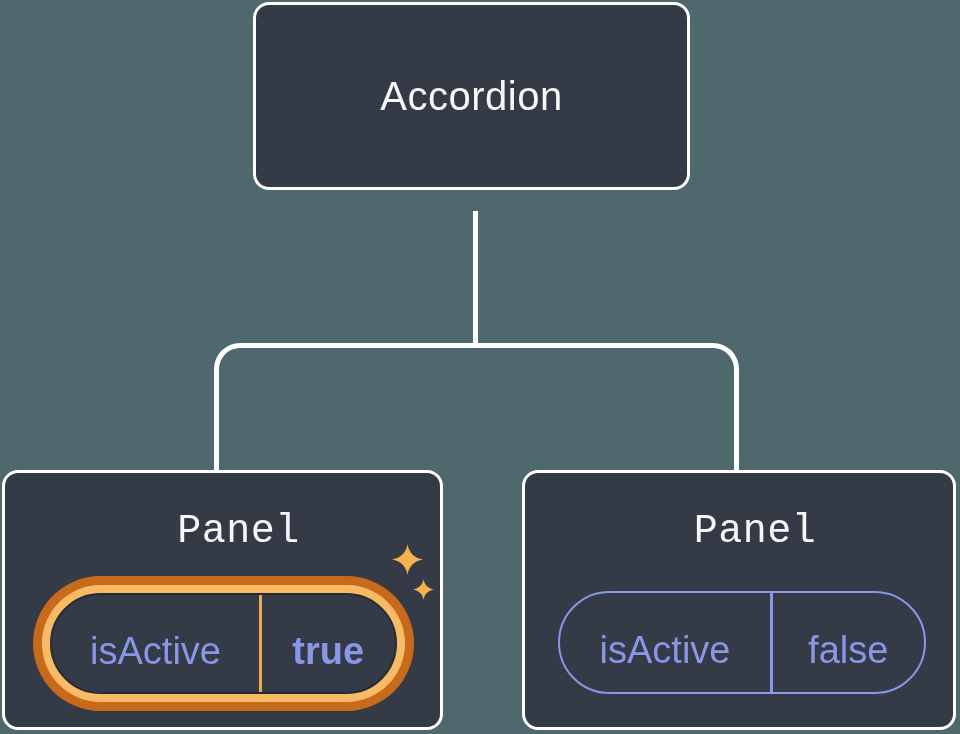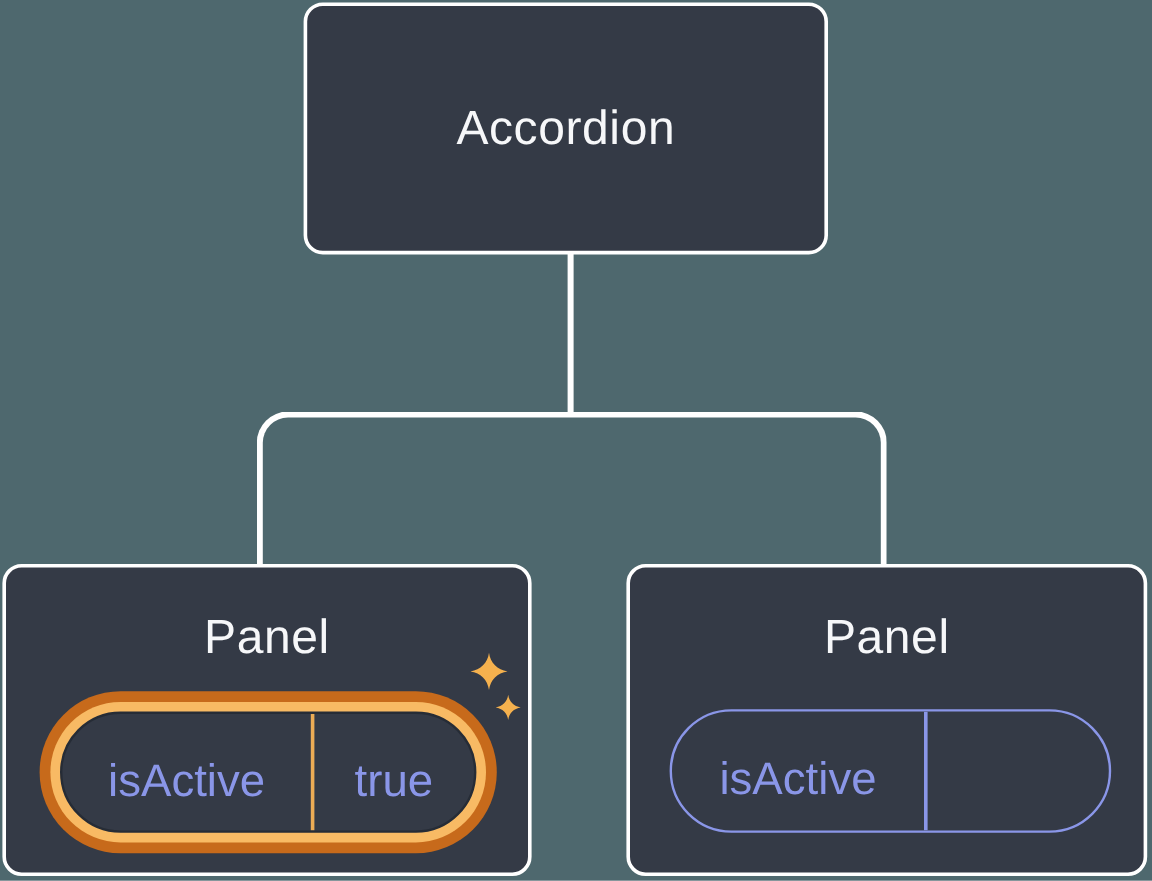--- a/index.html
+++ b/index.html
@@ -8,48 +8,48 @@
     --highlight-ring-outer:#C76A1B; --highlight-ring-inner:#F8BA64;
     --highlight-divider:#ECAC55; --pill-core-border:#262C36; --sparkle:#F5B14E;
   }
   *{margin:0;padding:0;box-sizing:border-box;}
   html,body{width:960px;height:734px;}
   body{font-family:"Liberation Sans","DejaVu Sans",sans-serif;}
   .stage{position:relative;width:960px;height:734px;background:var(--background,#4E686E);overflow:hidden;}
 
   .card{position:absolute;background:var(--card,#343A46);border:3px solid var(--card-border,#fff);
         color:var(--label-text,#F6F7F9);}
-  .card-root{left:253px;top:2px;width:437px;height:210px;border-radius:16px;
+  .card-root{left:253px;top:2px;width:437px;height:188px;border-radius:16px;
         display:flex;align-items:center;justify-content:center;}
   .card-label{font-size:40px;font-weight:500;letter-spacing:.5px;}
 
   .connector-trunk{position:absolute;left:473px;top:211px;width:5px;height:134px;
         background:var(--connector,#fff);}
   .connector-branch{position:absolute;left:214px;top:343px;width:525px;height:128px;
         border:5px solid var(--connector,#fff);border-bottom:none;
         border-radius:26px 26px 0 0;}
 
   .card-panel{width:441px;height:260px;border-radius:16px;top:470px;}
   .card-panel-left{left:2px;}
   .card-panel-right{left:522px;width:434px;}
-  .panel-label{position:absolute;top:36px;left:0;width:100%;text-align:center;
-        font-size:40px;font-weight:500;letter-spacing:.5px;}
+  .panel-label{position:absolute;top:36px;left:16px;width:100%;text-align:center;
+        font-size:40px;font-weight:500;letter-spacing:.5px;font-family:Liberation Mono, monospace;}
 
   
   .pill-glow-outer{position:absolute;left:28px;top:103px;width:381px;height:135px;
         background:var(--highlight-ring-outer,#C76A1B);border-radius:999px;padding:9px;}
   .pill-glow-inner{width:100%;height:100%;background:var(--highlight-ring-inner,#F8BA64);
         border-radius:999px;padding:8px;}
   .pill-core{width:100%;height:100%;background:var(--card,#343A46);
         border:2px solid var(--pill-core-border,#262C36);border-radius:999px;
         display:flex;align-items:stretch;overflow:hidden;}
   .pill-cell{display:flex;align-items:center;justify-content:center;
         font-size:38px;color:var(--state-text,#8A96E8);margin-top:16px;}
   .pill-core .cell-key{width:207px;}
-  .pill-core .cell-value{flex:1;font-weight:400;}
+  .pill-core .cell-value{flex:1;font-weight:700;}
   .pill-divider-active{width:2.5px;background:var(--highlight-divider,#ECAC55);}
 
   
   .pill-plain{position:absolute;left:33px;top:118px;width:368px;height:103px;
         border:2.5px solid var(--pill-border,#8A96E8);border-radius:999px;
         display:flex;align-items:stretch;overflow:hidden;}
   .pill-plain .cell-key{width:210px;}
   .pill-plain .cell-value{flex:1;font-weight:400;}
   .pill-divider-plain{width:2.5px;background:var(--pill-border,#8A96E8);}
 
@@ -81,20 +81,21 @@
         </div>
       </div>
     </div>
   </div>
 
   <div class="card card-panel card-panel-right">
     <div class="panel-label">Panel</div>
     <div class="pill-plain">
       <div class="pill-cell cell-key">isActive</div>
       <div class="pill-divider-plain"></div>
+      <div class="pill-cell cell-value">false</div>
     </div>
   </div>
 
   <div class="sparkle sparkle-large">
     <svg viewBox="0 0 24 24" aria-hidden="true">
       <path fill="#F5B14E" class="sparkle-path" d="M12 0 C12.9 6.6 17.4 11.1 24 12 C17.4 12.9 12.9 17.4 12 24 C11.1 17.4 6.6 12.9 0 12 C6.6 11.1 11.1 6.6 12 0 Z"></path>
     </svg>
   </div>
   <div class="sparkle sparkle-small">
     <svg viewBox="0 0 24 24" aria-hidden="true">

